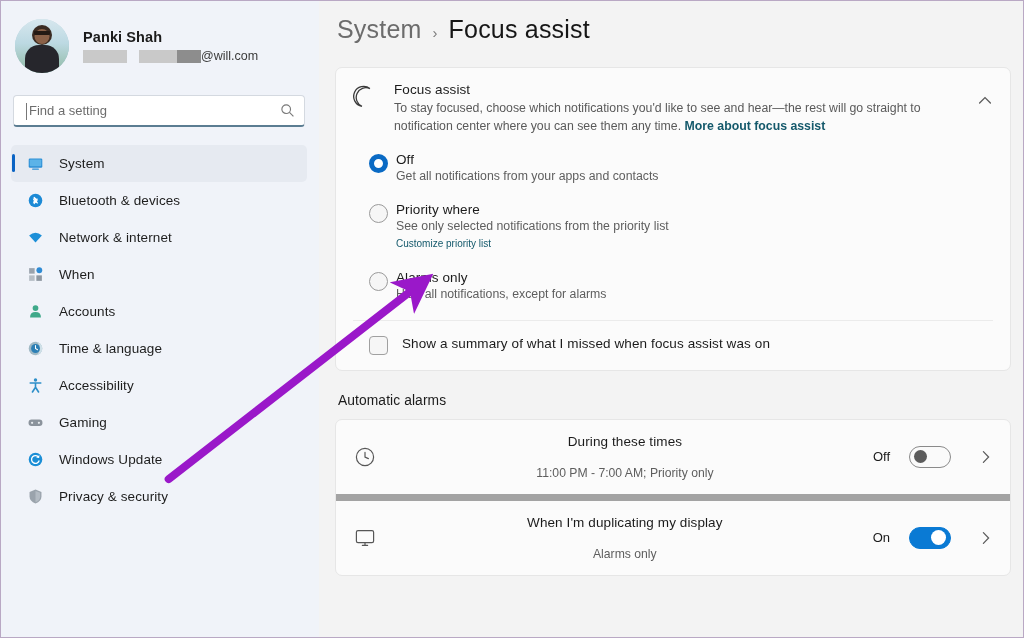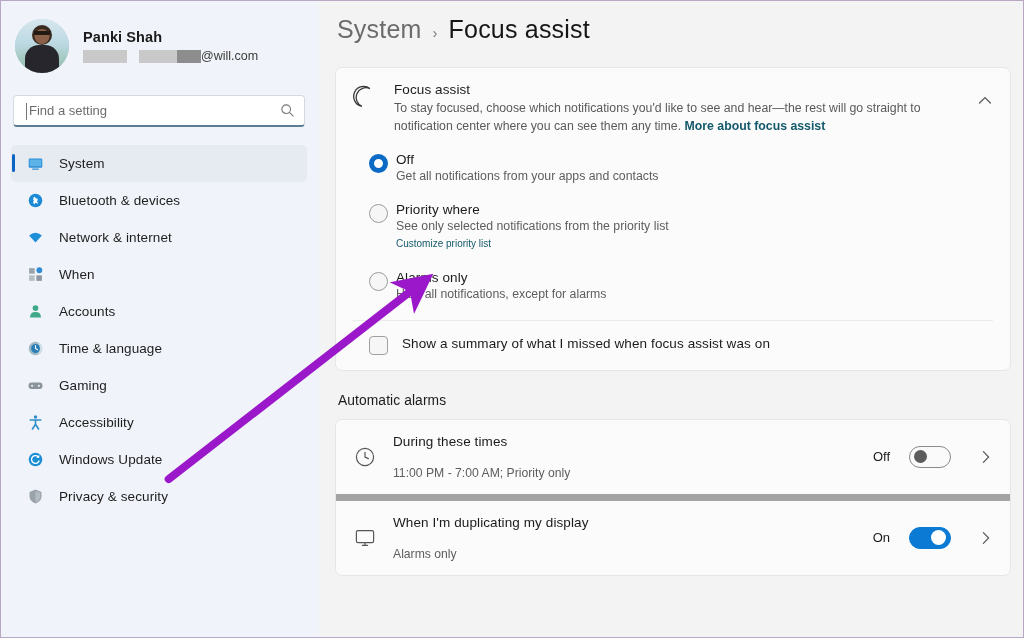--- a/index.html
+++ b/index.html
@@ -152,21 +152,21 @@
     width: 19px; height: 19px; border-radius: 4px; flex: none;
     border: 1.4px solid #a0a0a0; background: #f6f6f6;
   }
   .check-lbl { font-size: 13.5px; color: #1b1b1b; letter-spacing: .1px; }
 
   .section-title {
     font-size: 13.8px; color: #1b1b1b; font-weight: 400;
     margin: 22px 0 11px 3px; letter-spacing: .1px;
   }
 
-  .rules { background: #fbfbfb; border: 1px solid #e6e6e6; border-radius: 7px; overflow: hidden; }
+  .rules { background: #fbfbfb; border: 1px solid #e6e6e6; border-radius: 7px; overflow: hidden; text-align: center; }
   .rule {
     display: flex; align-items: center; gap: 16px;
     padding: 14px 14px 14px 17px; min-height: 66px;
   }
   .rule + .rule { border-top: 7px solid #a3a3a3; }
   .rule-ico { width: 24px; height: 24px; flex: none; opacity: .85; }
   .rule-text { flex: 1; min-width: 0; }
   .rule-title { font-size: 13.5px; color: #1b1b1b; letter-spacing: .1px; }
   .rule-sub { font-size: 12.2px; color: #5e5e5e; margin-top: 17px; }
   .rule-state { font-size: 13px; color: #1b1b1b; margin-right: 3px; }
@@ -274,33 +274,33 @@
           <circle cx="10" cy="10" r="8" fill="#9fb8c4"></circle>
           <path d="M10 2 A8 8 0 0 1 10 18 A5 8 0 0 0 10 2" fill="#cfe0e8"></path>
           <circle cx="10" cy="10" r="5.2" fill="#2c7fb5"></circle>
           <path d="M10 6.6 L10 10 L12.4 11.4" stroke="#fff" stroke-width="1.2" fill="none" stroke-linecap="round"></path>
         </svg>
         <span class="lbl">Time &amp; language</span>
       </div>
 
       <div class="navitem">
         <svg class="ico" viewBox="0 0 20 20">
+          <circle cx="10" cy="3.6" r="2" fill="#2d8fc9"></circle>
+          <path d="M3.8 7 L16.2 7 M10 7 L10 12 M10 12 L6.4 17.6 M10 12 L13.6 17.6" stroke="#2d8fc9" stroke-width="1.9" fill="none" stroke-linecap="round"></path>
+        </svg>
+        <span class="lbl">Accessibility</span>
+      </div>
+
+      <div class="navitem">
+        <svg class="ico" viewBox="0 0 20 20">
           <rect x="1.8" y="6.6" width="16.4" height="7.6" rx="3.6" fill="#8b939c"></rect>
           <circle cx="6" cy="10.4" r="1.3" fill="#e7ebef"></circle>
           <circle cx="14" cy="10.4" r="1.3" fill="#e7ebef"></circle>
         </svg>
         <span class="lbl">Gaming</span>
-      </div>
-
-      <div class="navitem">
-        <svg class="ico" viewBox="0 0 20 20">
-          <circle cx="10" cy="3.6" r="2" fill="#2d8fc9"></circle>
-          <path d="M3.8 7 L16.2 7 M10 7 L10 12 M10 12 L6.4 17.6 M10 12 L13.6 17.6" stroke="#2d8fc9" stroke-width="1.9" fill="none" stroke-linecap="round"></path>
-        </svg>
-        <span class="lbl">Accessibility</span>
       </div>
 
       <div class="navitem">
         <svg class="ico" viewBox="0 0 20 20">
           <circle cx="10" cy="10" r="8" fill="#1b8ed6"></circle>
           <path d="M13.8 7.4 A4.6 4.6 0 1 0 14.4 11.2" fill="none" stroke="#fff" stroke-width="1.5"></path>
           <path d="M14.6 4.6 L14.3 8.2 L10.8 7.6 Z" fill="#fff"></path>
         </svg>
         <span class="lbl">Windows Update</span>
       </div>

